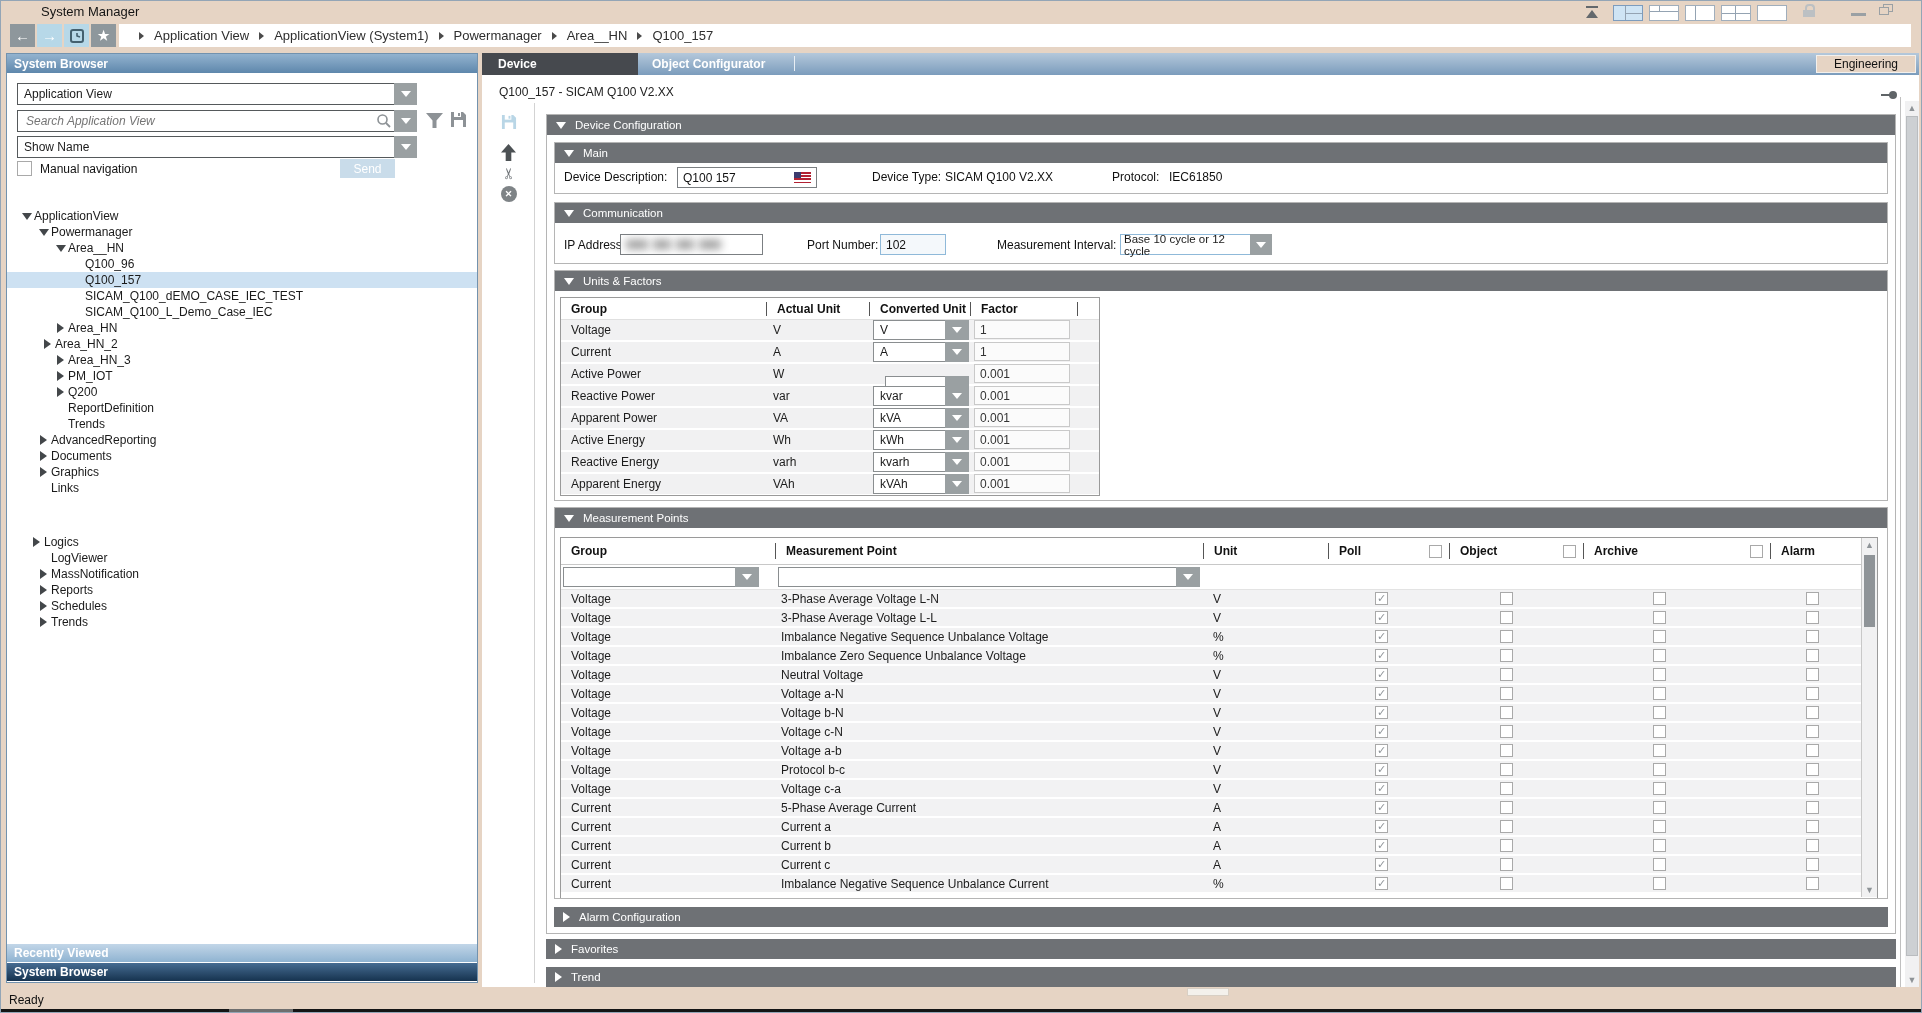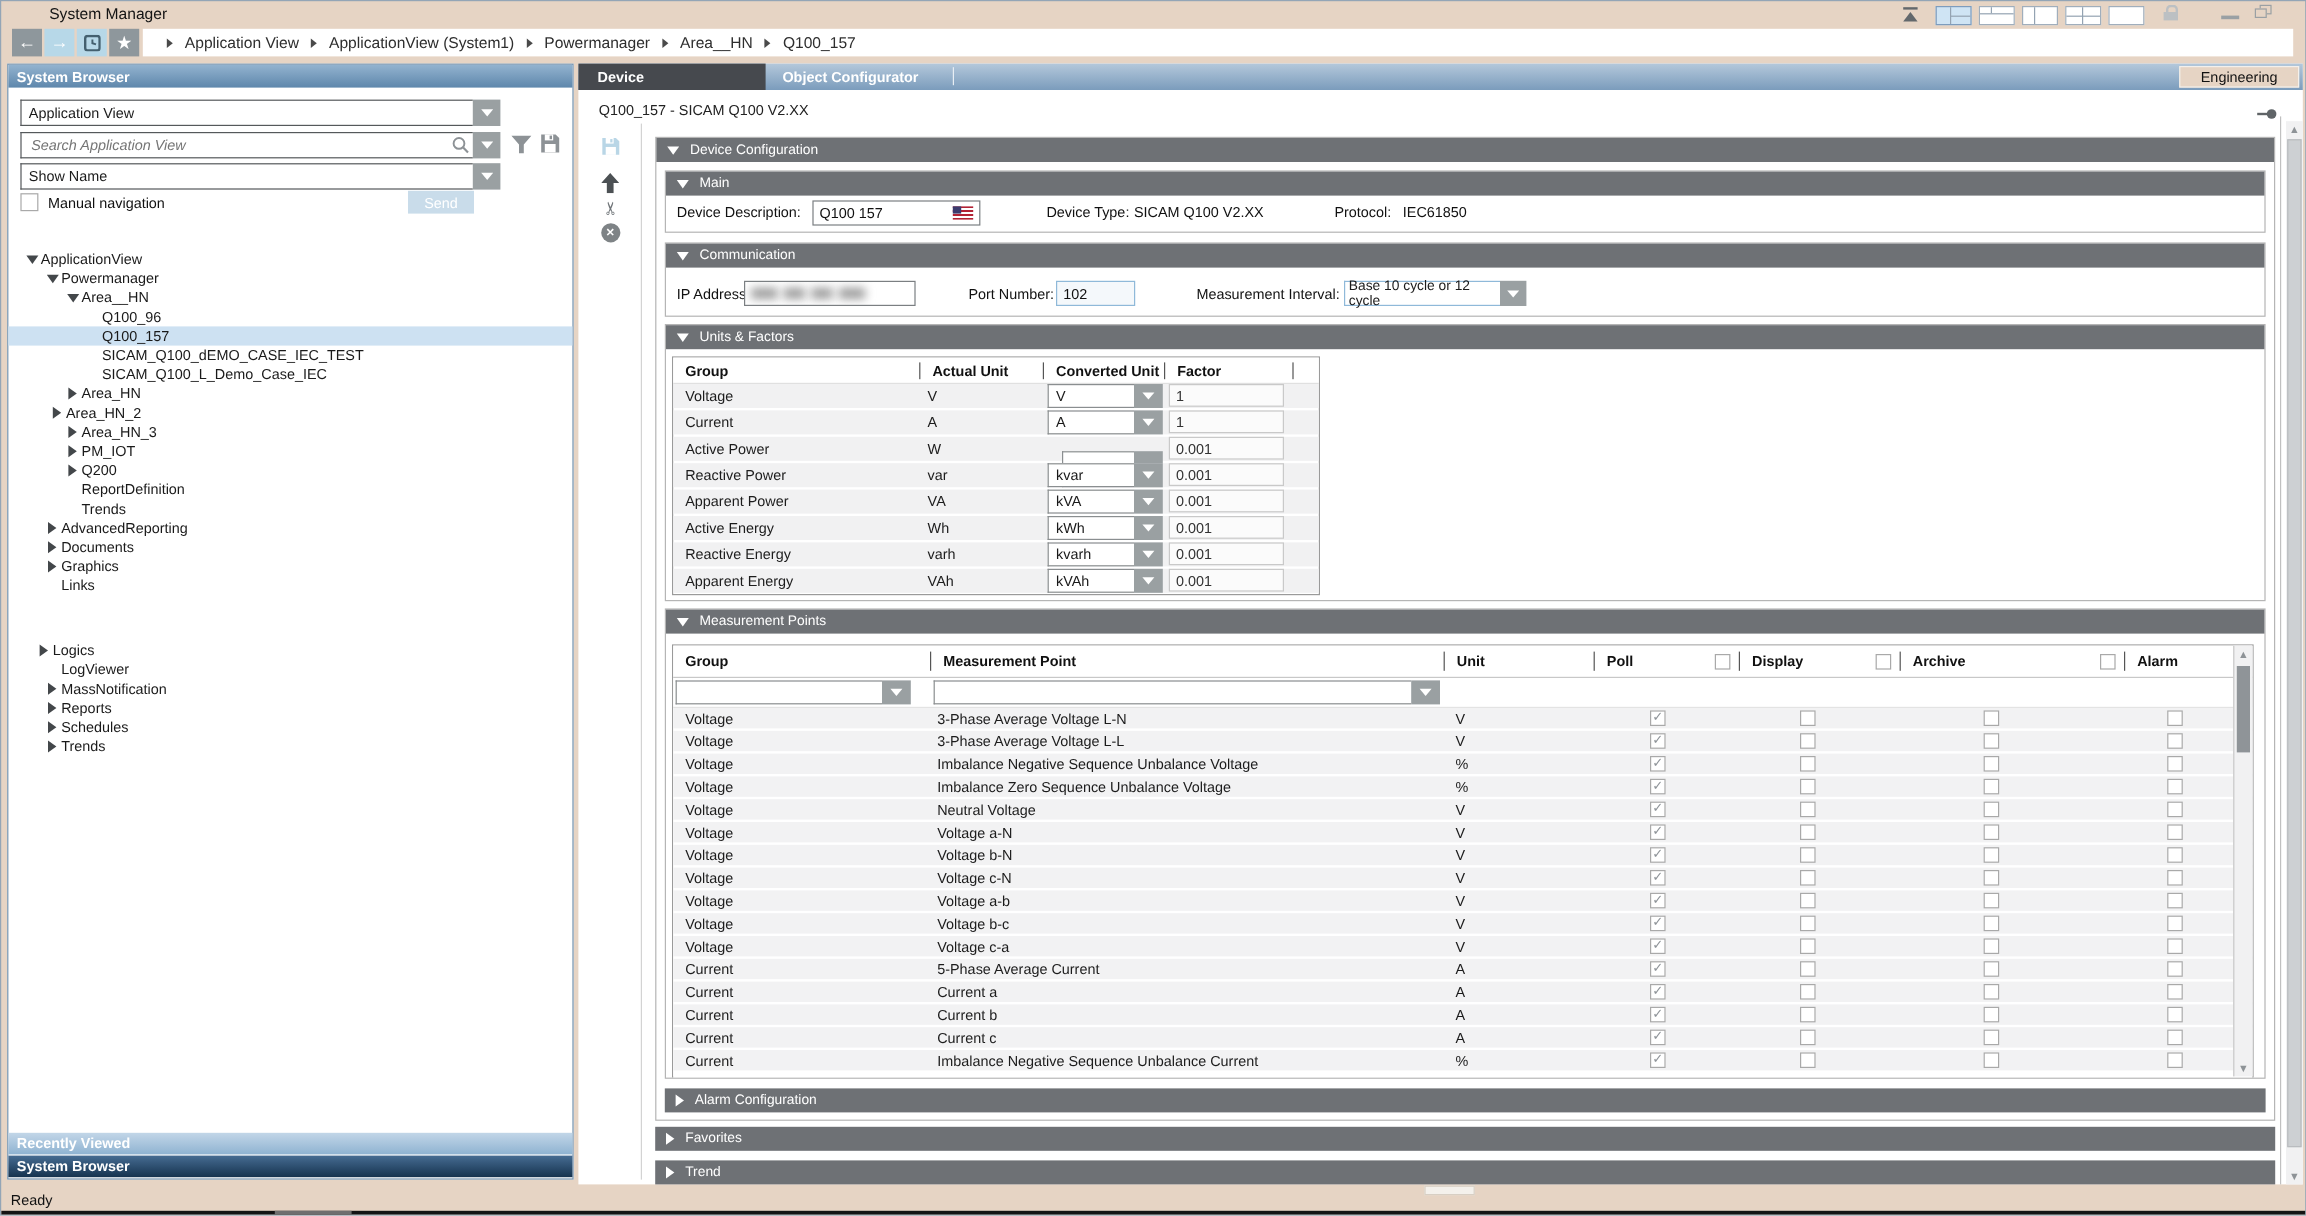--- a/index.html
+++ b/index.html
@@ -509,21 +509,21 @@
             <span>Measurement Point</span>
           </div>
           <div class="mp-hcell" style="left: 642px; width: 125px;">
             <span>Unit</span>
           </div>
           <div class="mp-hcell" style="left: 767px; width: 121px;">
             <span>Poll</span>
             <div class="cb" style="flex: 0 0 auto;"></div>
           </div>
           <div class="mp-hcell" style="left: 888px; width: 134px;">
-            <span>Display</span>
+            <span>Object</span>
             <div class="cb" style="flex: 0 0 auto;"></div>
           </div>
           <div class="mp-hcell" style="left: 1022px; width: 187px;">
             <span>Archive</span>
             <div class="cb" style="flex: 0 0 auto;"></div>
           </div>
           <div class="mp-hcell" style="left: 1209px; width: 93px;">
             <span>Alarm</span>
           </div>
         </div>
@@ -618,21 +618,21 @@
             <span class="grid-txt" style="left: 10px; top: 2px;">Voltage</span>
             <span class="grid-txt" style="left: 220px; top: 2px;">Voltage a-b</span>
             <span class="grid-txt" style="left: 652px; top: 2px;">V</span>
             <div class="cb" style="position: absolute; left: 814px; top: 2px;">✓</div>
             <div class="cb" style="position: absolute; left: 939px; top: 2px;"></div>
             <div class="cb" style="position: absolute; left: 1092px; top: 2px;"></div>
             <div class="cb" style="position: absolute; left: 1245px; top: 2px;"></div>
           </div>
           <div class="mp-row">
             <span class="grid-txt" style="left: 10px; top: 2px;">Voltage</span>
-            <span class="grid-txt" style="left: 220px; top: 2px;">Voltage b-c</span>
+            <span class="grid-txt" style="left: 220px; top: 2px;">Protocol b-c</span>
             <span class="grid-txt" style="left: 652px; top: 2px;">V</span>
             <div class="cb" style="position: absolute; left: 814px; top: 2px;">✓</div>
             <div class="cb" style="position: absolute; left: 939px; top: 2px;"></div>
             <div class="cb" style="position: absolute; left: 1092px; top: 2px;"></div>
             <div class="cb" style="position: absolute; left: 1245px; top: 2px;"></div>
           </div>
           <div class="mp-row">
             <span class="grid-txt" style="left: 10px; top: 2px;">Voltage</span>
             <span class="grid-txt" style="left: 220px; top: 2px;">Voltage c-a</span>
             <span class="grid-txt" style="left: 652px; top: 2px;">V</span>

